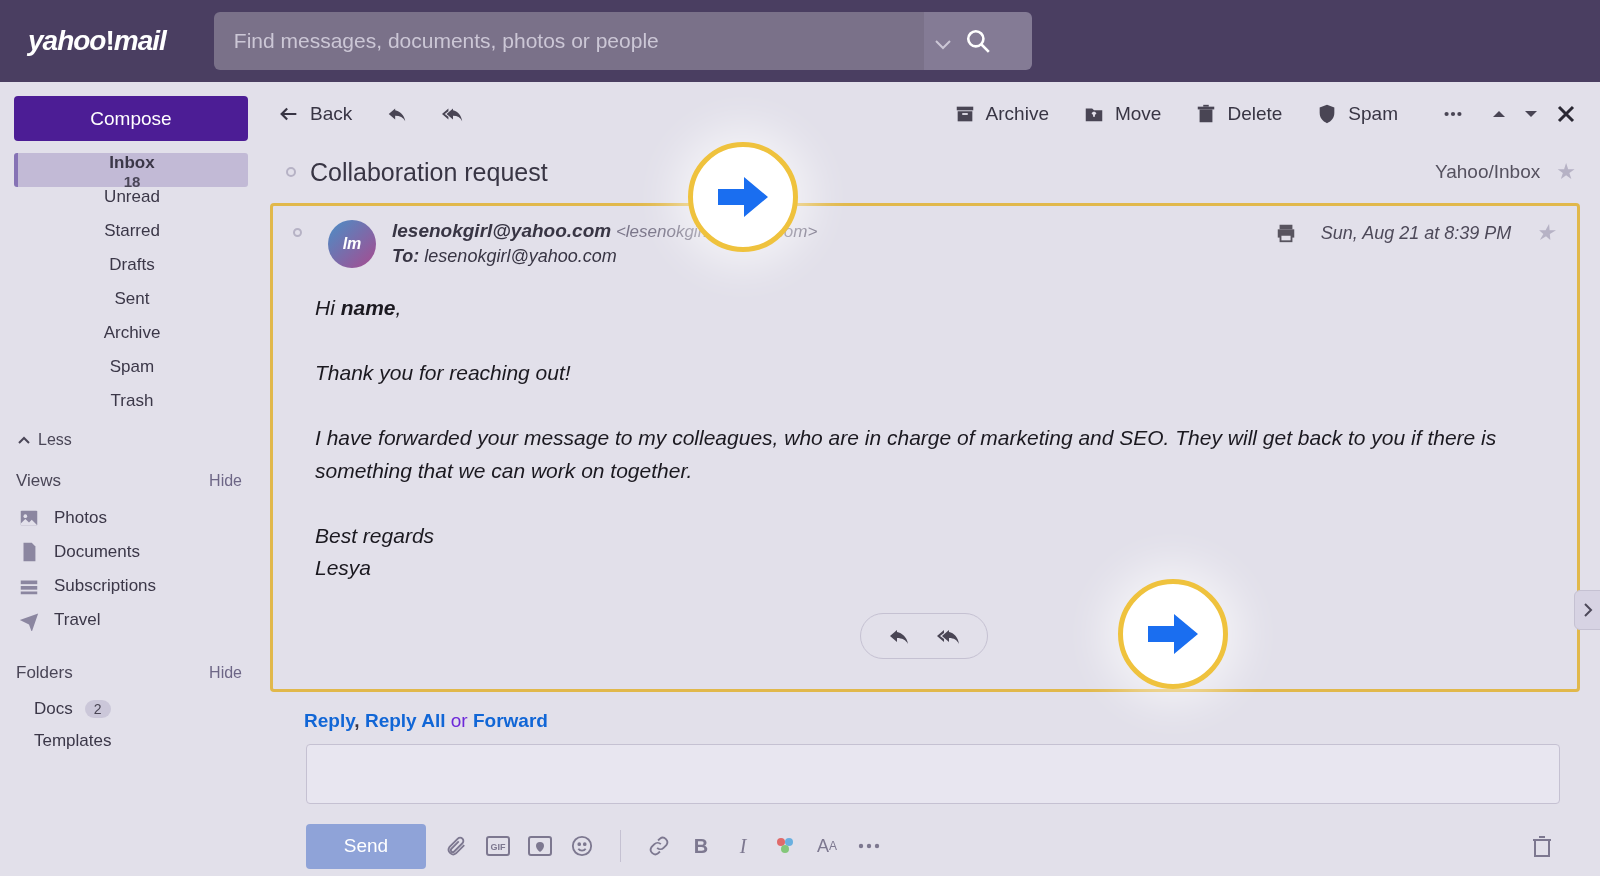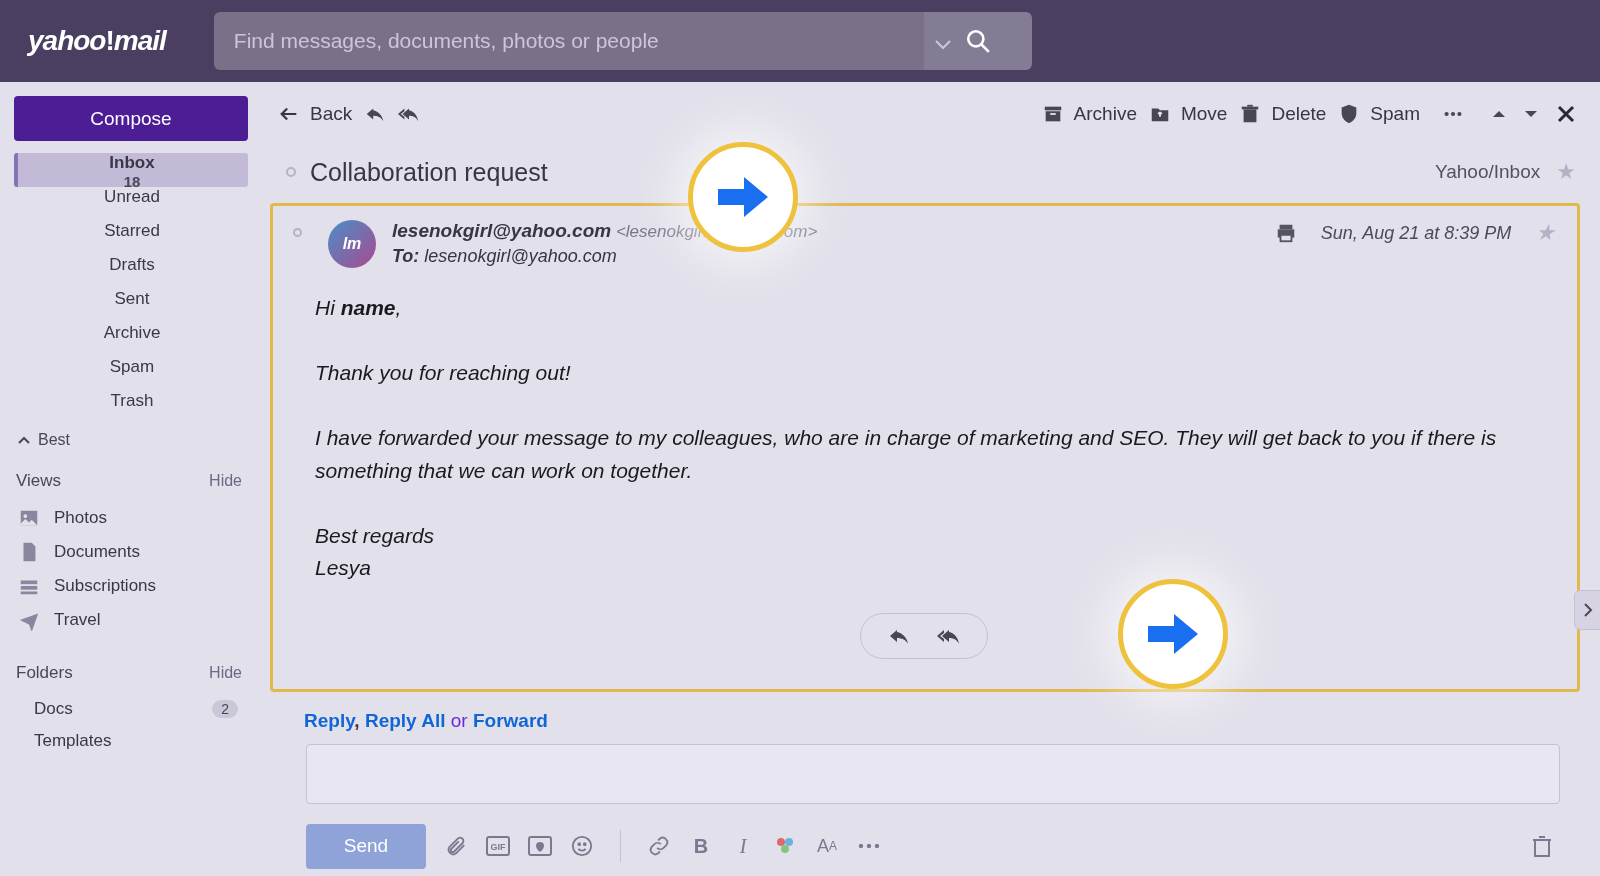--- a/index.html
+++ b/index.html
@@ -22,26 +22,26 @@
   .folder { display:flex; justify-content:space-between; align-items:center; height:34px; padding:0 12px 0 14px; color:#3b3748; border-radius:3px; cursor:pointer;flex-direction:column; }
   .folder.active { background:#c2bad6; font-weight:700; border-left:4px solid #8673b5; padding-left:10px;}
   .folder .count { color:#4a4657; font-weight:600; font-size:15px;}
   .less-row { display:flex; align-items:center; gap:8px; padding:6px 4px 16px 4px; color:#4a4657; font-size:16px;}
 
   .section-header { display:flex; justify-content:space-between; align-items:center; padding: 6px 6px 10px 2px; color:#4a4657; font-size:17px; }
   .section-header .hide { color:#6d6686; font-size:16px;}
   .view-item { display:flex; align-items:center; gap:14px; height:34px; padding-left:4px; color:#3b3748; cursor:pointer;}
   .view-item svg, .view-item .icon-ph { width:22px; height:22px; fill:#8b86a0; color:#8b86a0;}
   .new-folder { display:flex; align-items:center; gap:12px; padding:4px 0 8px 0; color:#3b3748;}
-  .sub-folder { display:flex; justify-content:space-between; align-items:center; padding:6px 10px 6px 20px; color:#3b3748;gap:12px;}
+  .sub-folder { display:flex; align-items:center; padding:6px 10px 6px 20px; color:#3b3748;gap:12px;}
   .badge { background:#cbc7d9; color:#494554; border-radius:12px; padding:1px 9px; font-size:14px;}
 
   .main { flex:1; position:relative; background:#e2e0ea;}
   .toolbar { height:63px; display:flex; align-items:center; padding:0 24px 0 20px; color:#383544; font-size:19px; gap:8px;}
-  .tool-group { display:flex; align-items:center; gap:12px; }
+  .tool-group { display:flex; align-items:center; gap:34px; }
   .tool-btn { display:flex; align-items:center; gap:10px; cursor:pointer; color:#383544;}
   .toolbar-spacer { flex:1; }
   .toolbar .icon { width:22px; height:22px; }
   .right-controls { display:flex; align-items:center; gap:18px; margin-left:20px;}
 
   .subject-row { height:54px; display:flex; align-items:center; padding:0 24px 0 28px; color:#383544;}
   .subject-dot { width:10px; height:10px; border:2px solid #b6b2c5; border-radius:50%; margin-right:14px;}
   .subject-text { font-size:25px; }
   .subject-row .right { margin-left:auto; display:flex; align-items:center; gap:16px; color:#55515f; font-size:19px;}
   .star { color:#b6b2c5; font-size:22px; }
@@ -136,21 +136,21 @@
           <span>Spam</span>
         </div>
       <div class="folder">
           <span>Trash</span>
         </div>
     </div>
     <div class="less-row">
       <svg width="12" height="10" viewBox="0 0 12 10">
           <path d="M1 8l5-5 5 5" stroke="#4a4657" stroke-width="2" fill="none"></path>
         </svg>
-      <span>Best</span>
+      <span>Less</span>
     </div>
 
     <div class="section-header">
       <span>Views</span>
       <span class="hide">Hide</span>
     </div>
     <div class="view-item">
       <svg viewBox="0 0 24 24">
           <rect x="3" y="4" width="18" height="16" rx="1" fill="#8b86a0"></rect>
           <circle cx="8" cy="10" r="2" fill="#e2e0ea"></circle>

